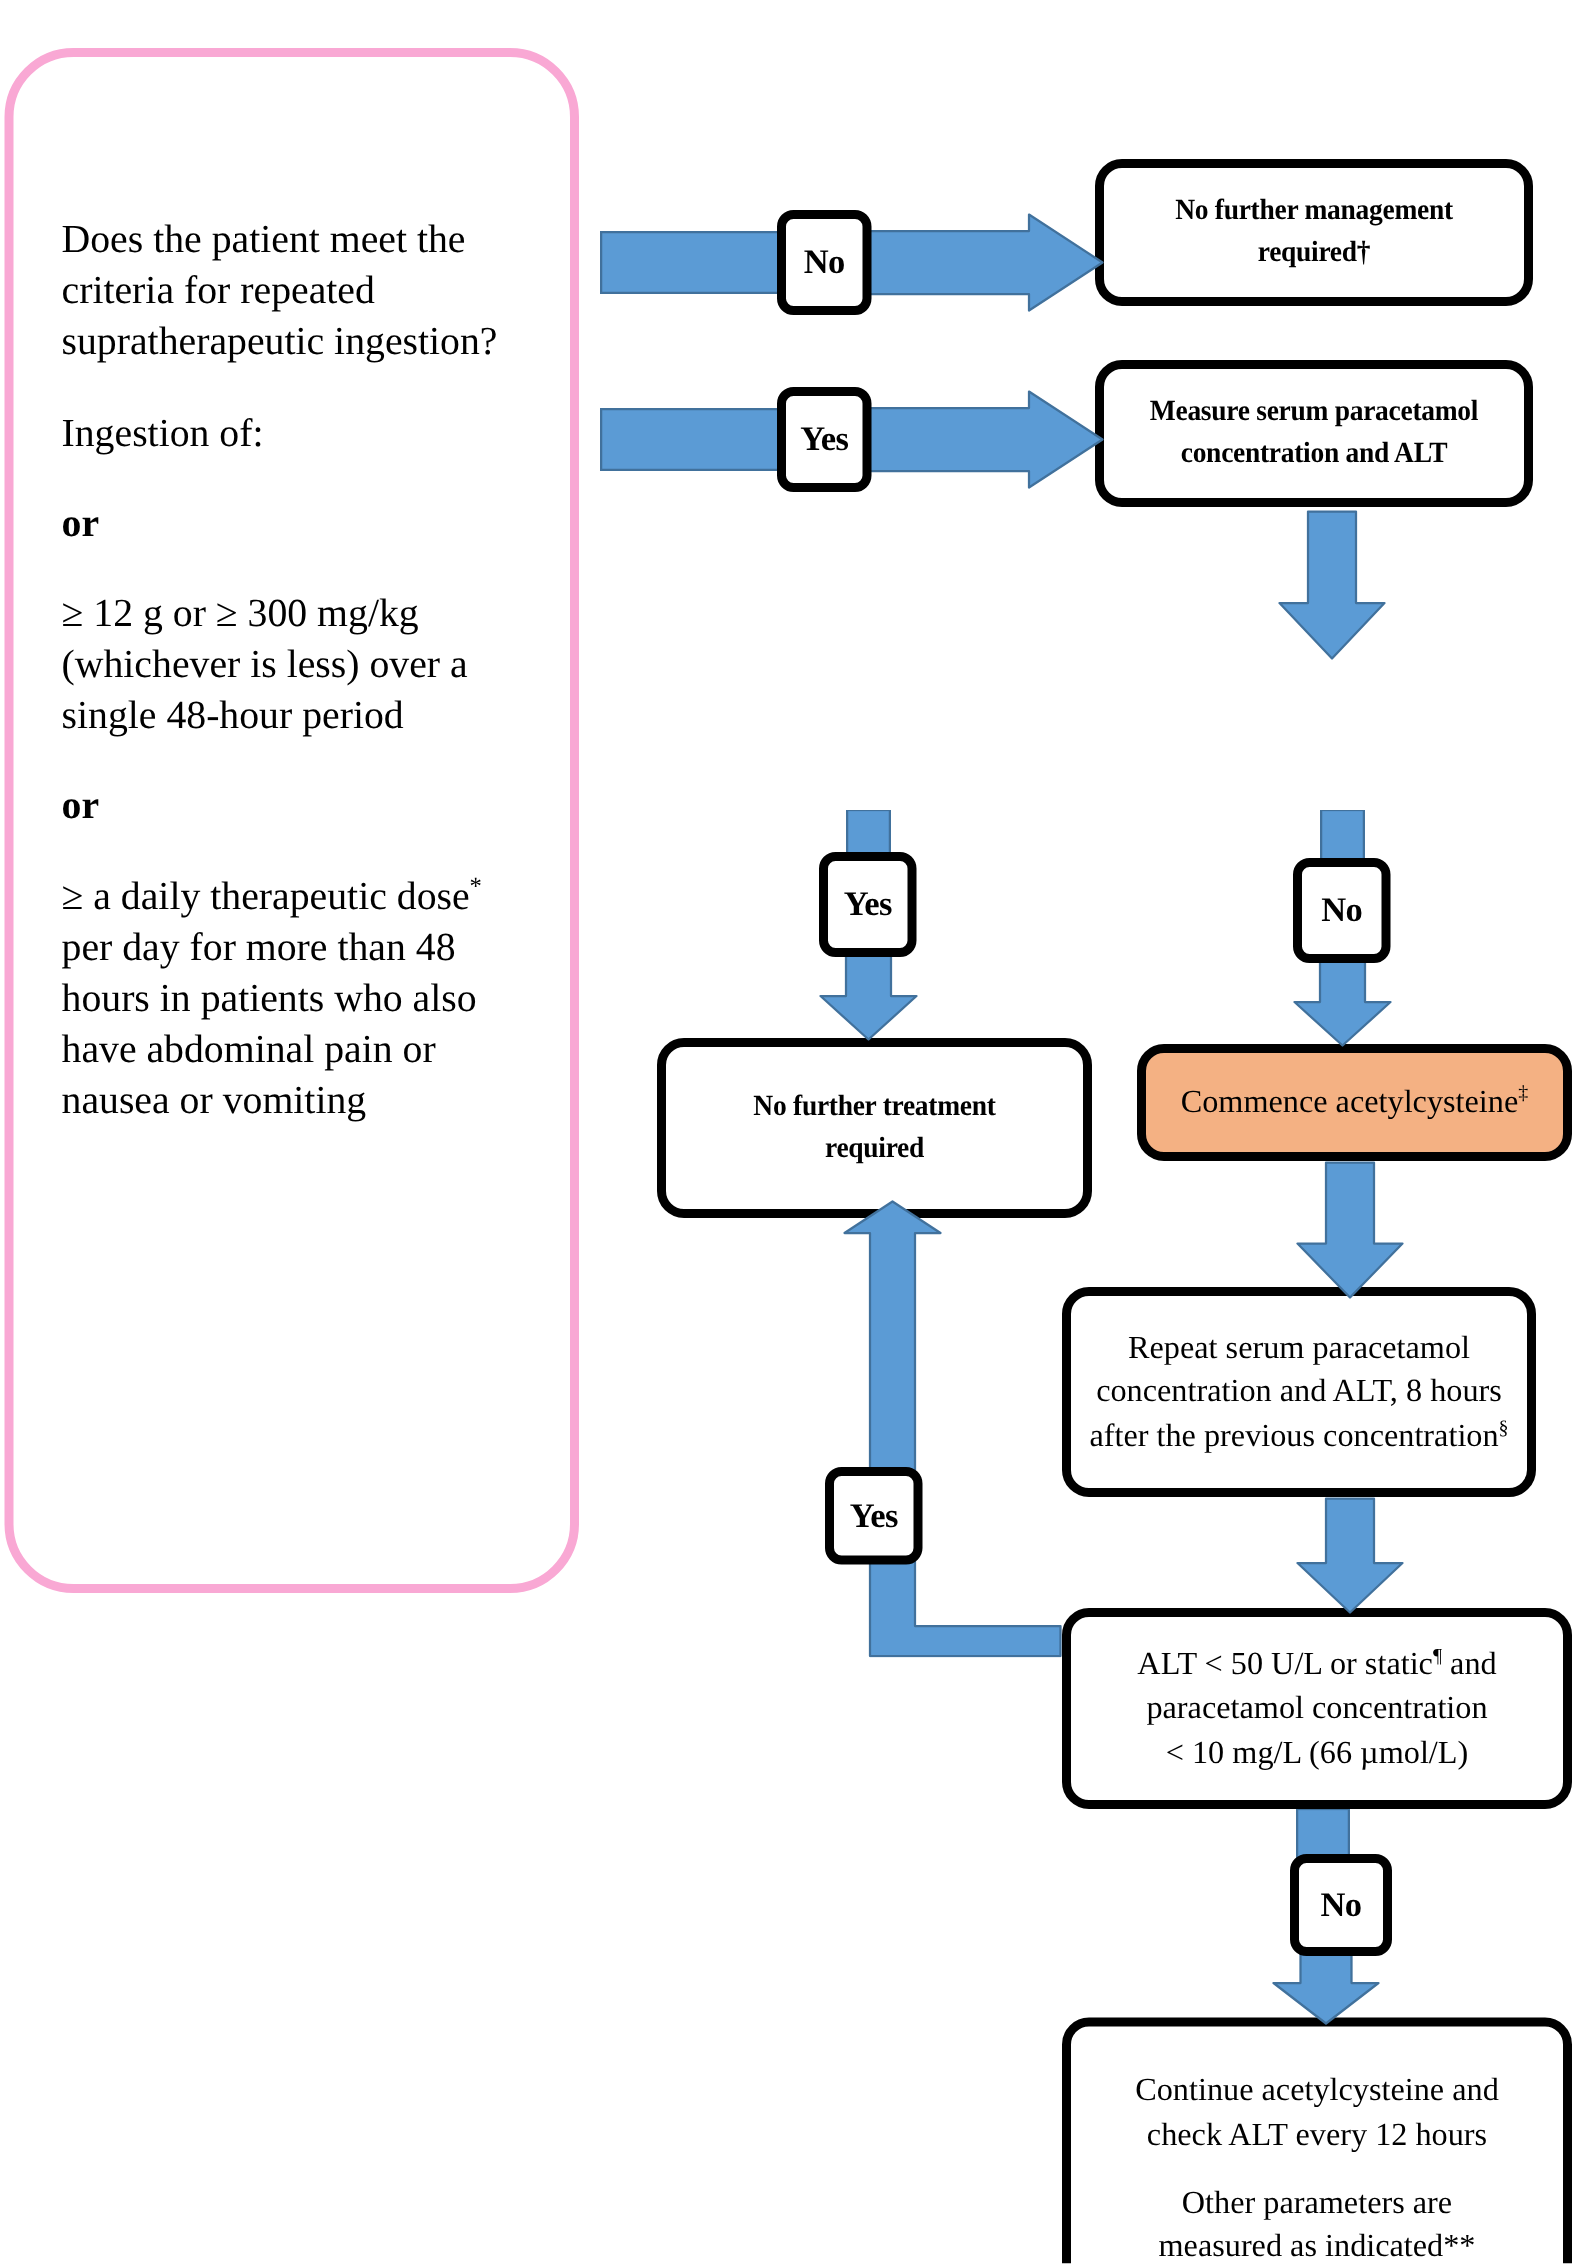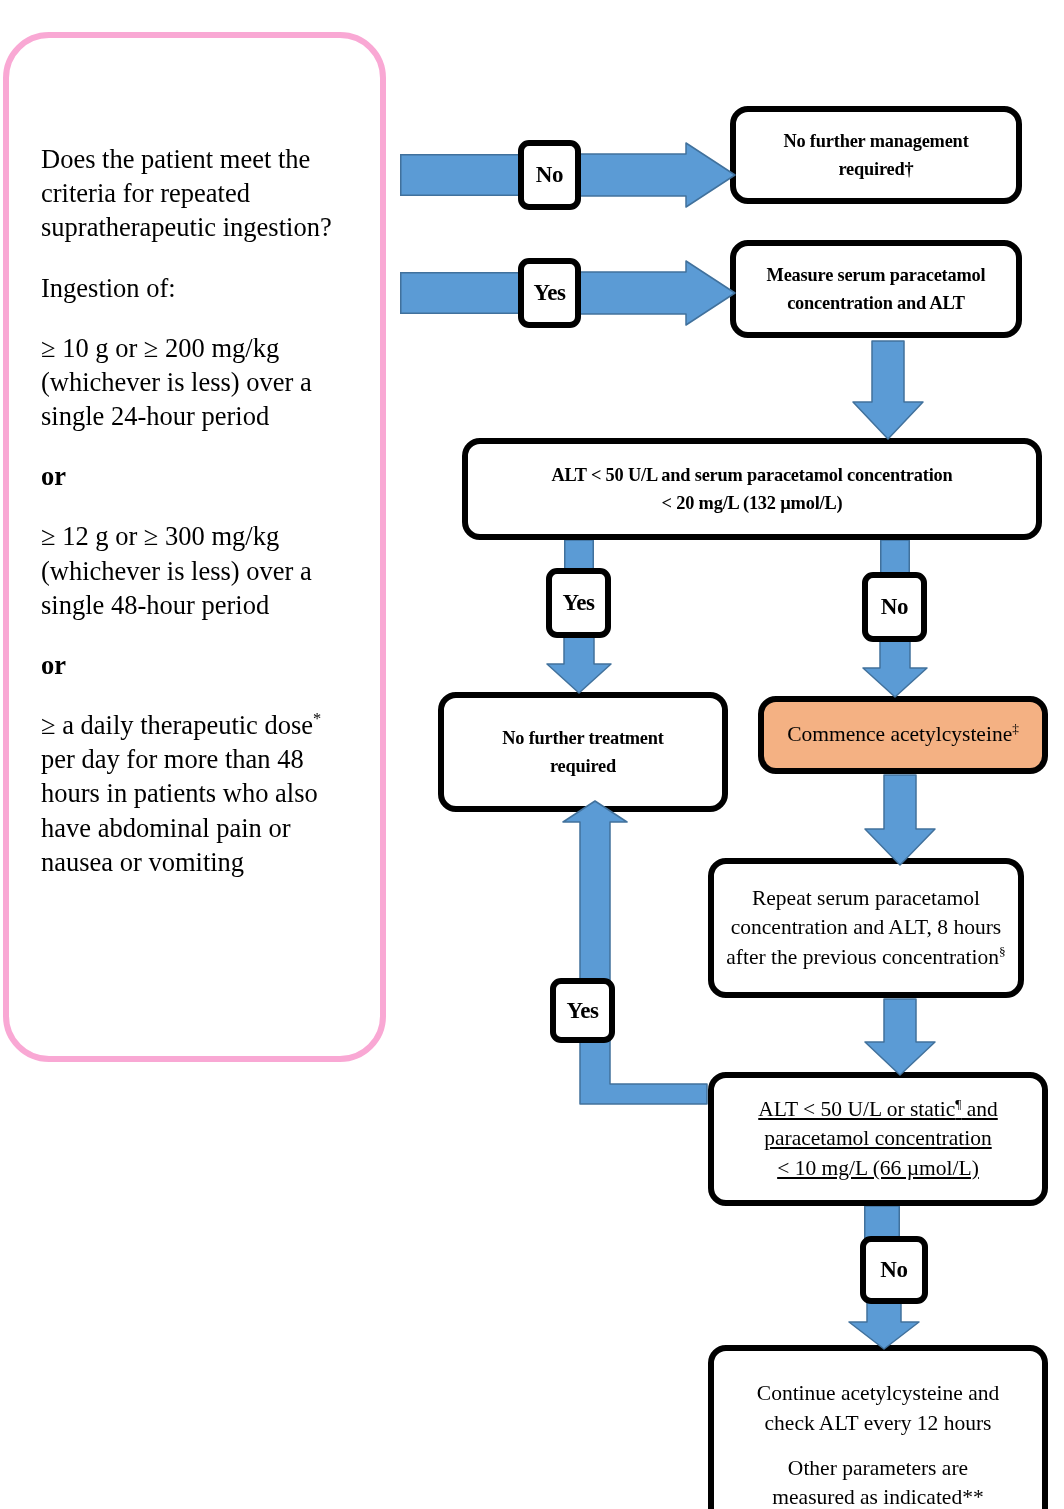--- a/index.html
+++ b/index.html
@@ -114,21 +114,20 @@
 </style>
 </head>
 <body>
 
 <div id="canvas">
 
   <div class="criteria-panel">
     <div class="criteria-body">
       <p>Does the patient meet the criteria for repeated supratherapeutic ingestion?</p>
       <p>Ingestion of:</p>
-      <p>≥ 10 g or ≥ 200 mg/kg (whichever is less) over a single 24-hour period</p>
       <p class="crit-or">or</p>
       <p>≥ 12 g or ≥ 300 mg/kg (whichever is less) over a single 48-hour period</p>
       <p class="crit-or">or</p>
       <p><span>≥ a daily therapeutic dose</span><span class="sup">*</span><span> per day for more than 48 hours in patients who also have abdominal pain or nausea or vomiting</span></p>
     </div>
   </div>
 
   <div class="arrow-blue" style="left:400px; top:154px;">
     <svg width="120" height="42" viewBox="0 0 120 42">
       <rect x="0.75" y="0.75" width="118.5" height="40.5" fill="#5B9BD5" stroke="#41719C" stroke-width="1.5"></rect>
@@ -167,26 +166,20 @@
       <span>concentration and ALT</span>
     </div>
   </div>
 
   <div class="arrow-blue" style="left:852px; top:340px;">
     <svg width="72" height="100" viewBox="0 0 72 100">
       <path d="M20,1 L52,1 L52,62 L71,62 L36,99 L1,62 L20,62 Z" fill="#5B9BD5" stroke="#41719C" stroke-width="1.5" stroke-linejoin="round"></path>
     </svg>
   </div>
 
-  <div class="node bold" style="left:462px; top:438px; width:580px; height:102px;">
-    <div class="node-text">
-      <span>ALT &lt; 50 U/L and serum paracetamol concentration</span><br>
-      <span>&lt; 20 mg/L (132 µmol/L)</span>
-    </div>
-  </div>
 
   <div class="arrow-blue" style="left:564px; top:540px;">
     <svg width="30" height="40" viewBox="0 0 30 40">
       <rect x="0.75" y="0" width="28.5" height="40" fill="#5B9BD5" stroke="#41719C" stroke-width="1.5"></rect>
     </svg>
   </div>
   <div class="chip" style="left:546px; top:568px; width:65px; height:70px;">Yes</div>
   <div class="arrow-blue" style="left:546px; top:634px;">
     <svg width="66" height="60" viewBox="0 0 66 60">
       <path d="M18,1 L48,1 L48,30 L65,30 L33,59 L1,30 L18,30 Z" fill="#5B9BD5" stroke="#41719C" stroke-width="1.5" stroke-linejoin="round"></path>
@@ -238,21 +231,21 @@
     </svg>
   </div>
 
   <div class="arrow-blue" style="left:546px; top:800px;">
     <svg width="162" height="305" viewBox="0 0 162 305">
       <path d="M34,22 L17,22 L49,1 L81,22 L64,22 L64,284 L161,284 L161,304 L34,304 Z" fill="#5B9BD5" stroke="#41719C" stroke-width="1.5" stroke-linejoin="round"></path>
     </svg>
   </div>
   <div class="chip" style="left:550px; top:978px; width:65px; height:65px;">Yes</div>
 
-  <div class="node plain" style="left:708px; top:1072px; width:340px; height:134px;text-decoration:underline;">
+  <div class="node plain" style="left:708px; top:1072px; width:340px; height:134px;">
     <div class="node-text">
       <span>ALT &lt; 50 U/L or static</span><span class="sup">¶</span><span> and</span><br>
       <span>paracetamol concentration</span><br>
       <span>&lt; 10 mg/L (66 µmol/L)</span>
     </div>
   </div>
 
   <div class="arrow-blue" style="left:864px; top:1206px;">
     <svg width="36" height="38" viewBox="0 0 36 38">
       <rect x="0.75" y="0" width="34.5" height="38" fill="#5B9BD5" stroke="#41719C" stroke-width="1.5"></rect>

